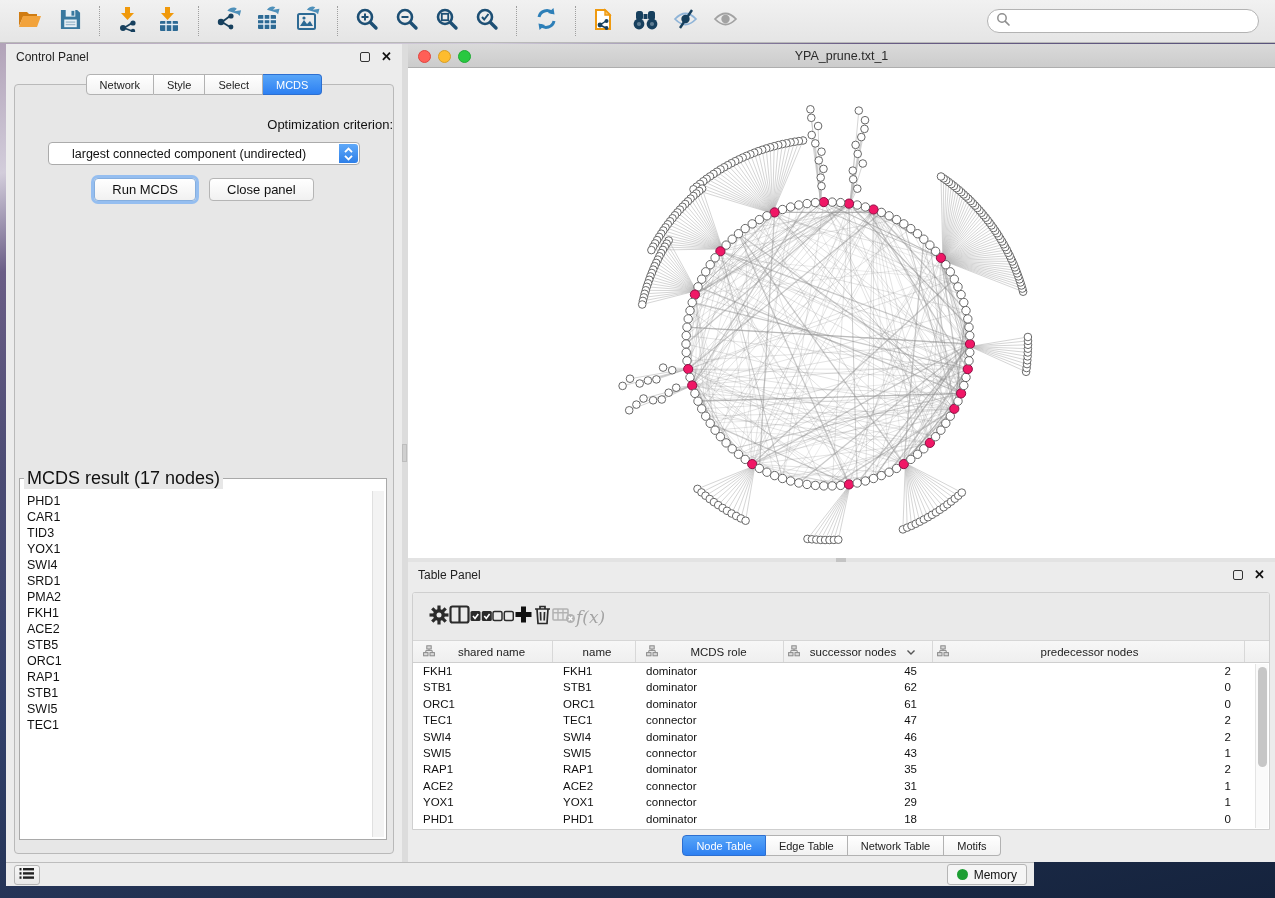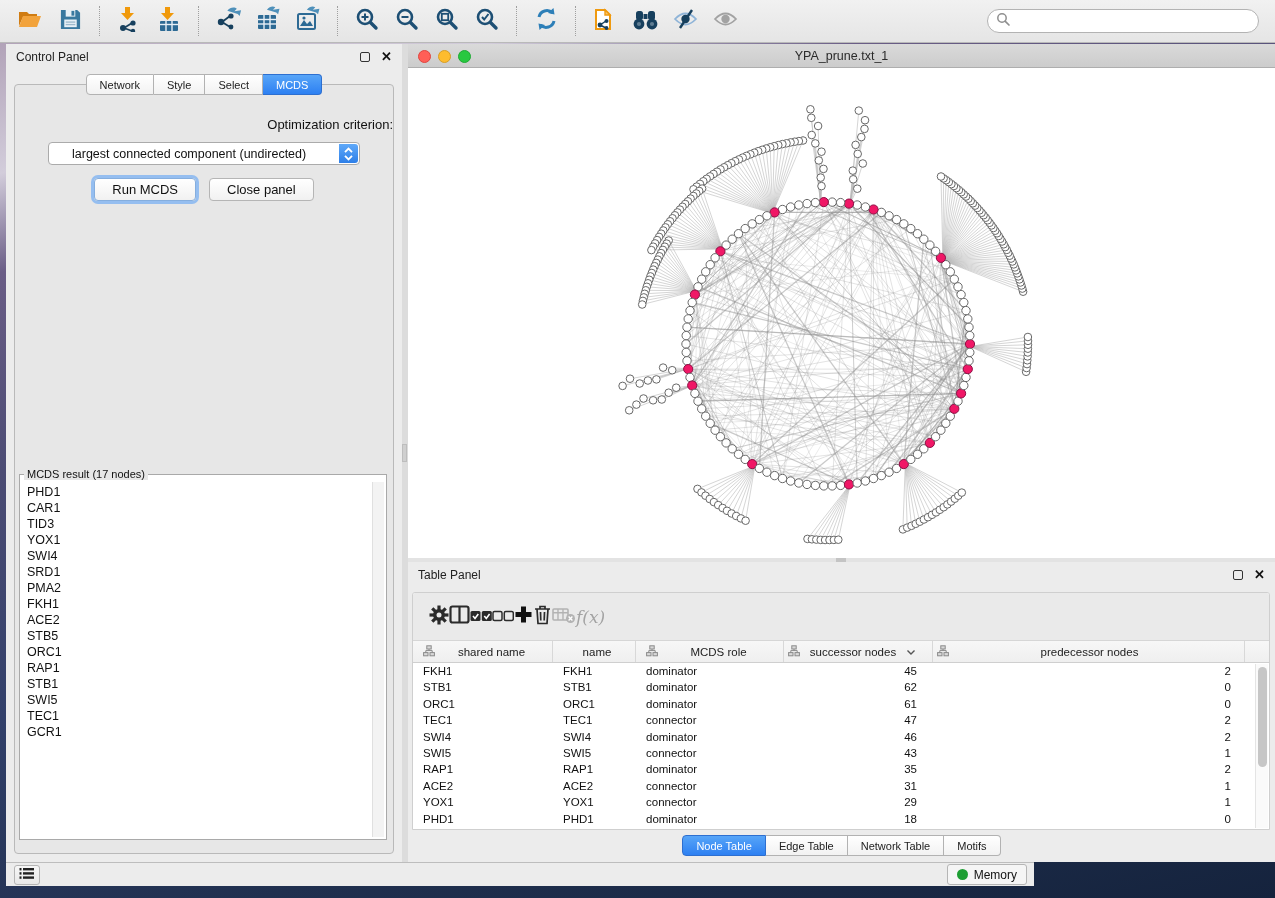--- a/index.html
+++ b/index.html
@@ -38,21 +38,21 @@
   .mac-select{margin:10px auto 0 auto;width:312px;height:23px;background:#fff;border:1px solid #ababab;
     border-radius:4px;display:flex;align-items:center;padding-left:23px;font-size:12.5px;color:#111;cursor:pointer;position:relative;}
   .sel-stepper{position:absolute;right:1px;top:1px;bottom:1px;width:19px;border-radius:0 3px 3px 0;
     background:linear-gradient(#5fa9f9,#2e7fe8);display:flex;align-items:center;justify-content:center;}
   .btn-row{display:flex;justify-content:center;gap:13px;margin-top:13px;}
   .mac-btn{height:23px;padding:0 17px;font-size:13px;color:#111;background:linear-gradient(#ffffff,#f1f1f1);
     border:1px solid #b5b5b5;border-radius:4px;font-family:"Liberation Sans",sans-serif;cursor:pointer;}
   .mac-btn.focused{box-shadow:0 0 0 3px rgba(106,168,245,0.66);border-color:#85aede;}
   .result-fieldset{position:absolute;left:4px;right:6px;top:383px;bottom:13px;margin:0;padding:0;
     border:1px solid #a9a9a9;background:#fff;}
-  .result-fieldset legend{font-size:11px;color:#111;margin-left:4px;padding:0 3px;background:#e7e7e7;}
+  .result-fieldset legend{font-size:18px;color:#111;margin-left:4px;padding:0 3px;background:#e7e7e7;}
   .result-list{position:absolute;left:2px;right:15px;top:2px;bottom:2px;overflow:hidden;
     font-size:12.5px;color:#111;padding:2px 0 0 5px;line-height:16px;}
   .list-scrolltrack{position:absolute;right:2px;top:2px;bottom:2px;width:12px;background:#f3f3f3;border-left:1px solid #e0e0e0;}
 
   
   .vsplit{position:absolute;left:402px;top:44px;width:6px;height:818px;background:#dcdcdc;cursor:col-resize;}
   .vsplit .grip{position:absolute;left:0;top:400px;width:5px;height:18px;background:#cfcfcf;border:1px solid #bdbdbd;}
   .hsplit{position:absolute;left:408px;top:558px;width:867px;height:4px;background:#e3e3e3;cursor:row-resize;}
   .hsplit .grip{position:absolute;left:428px;top:0;width:10px;height:4px;background:#c4c4c4;}
 
@@ -304,21 +304,20 @@
           <div>SRD1</div>
           <div>PMA2</div>
           <div>FKH1</div>
           <div>ACE2</div>
           <div>STB5</div>
           <div>ORC1</div>
           <div>RAP1</div>
           <div>STB1</div>
           <div>SWI5</div>
           <div>TEC1</div>
-          <div>GCR1</div>
         </div>
       <div class="list-scrolltrack"></div>
     </fieldset>
   </div>
 </div>
 
 <div class="vsplit">
     <div class="grip"></div>
   </div>
 

